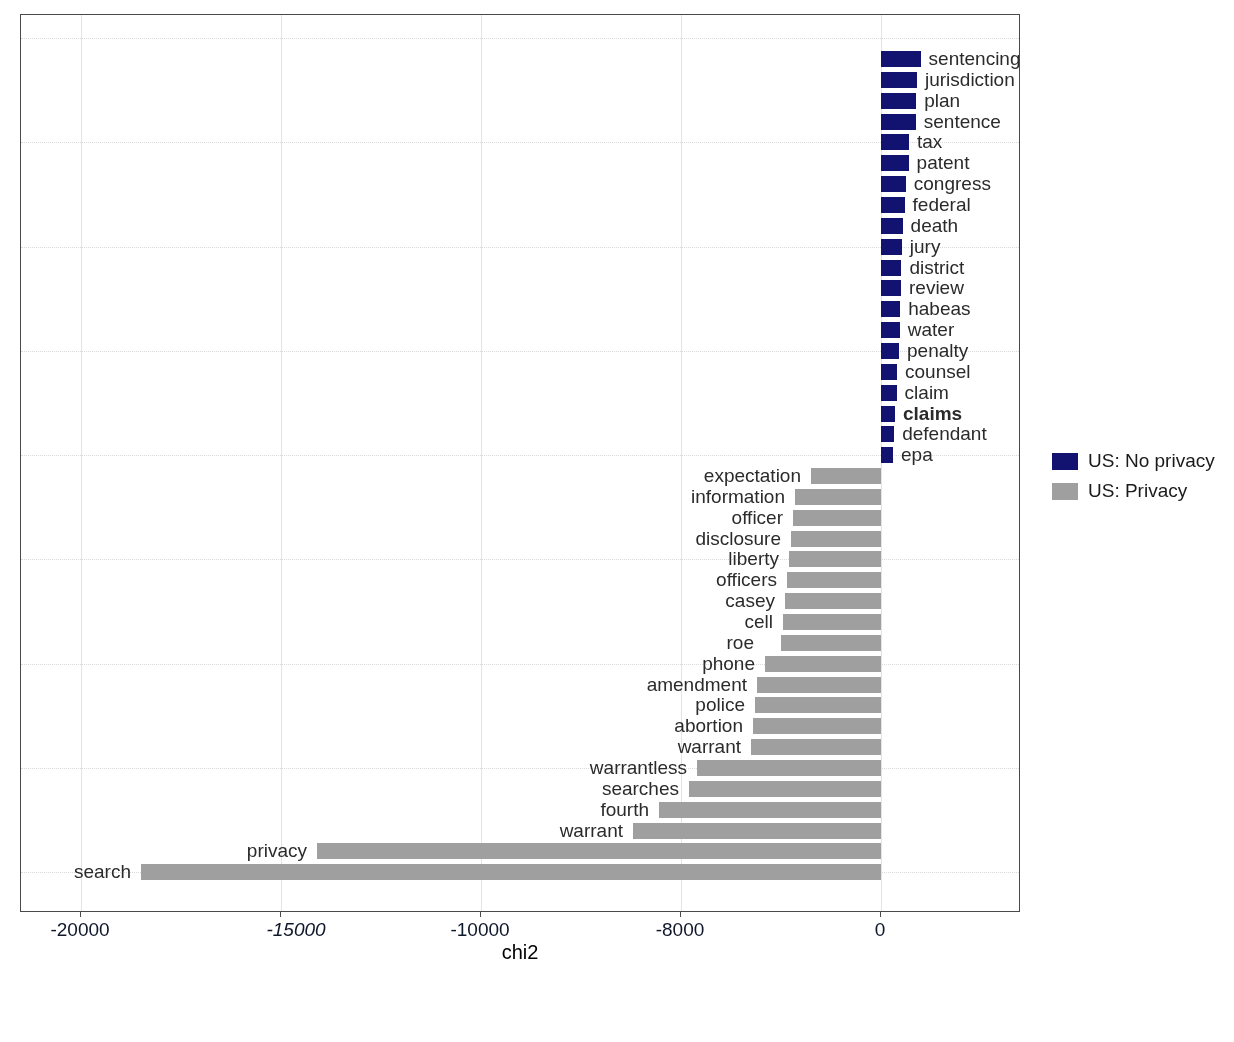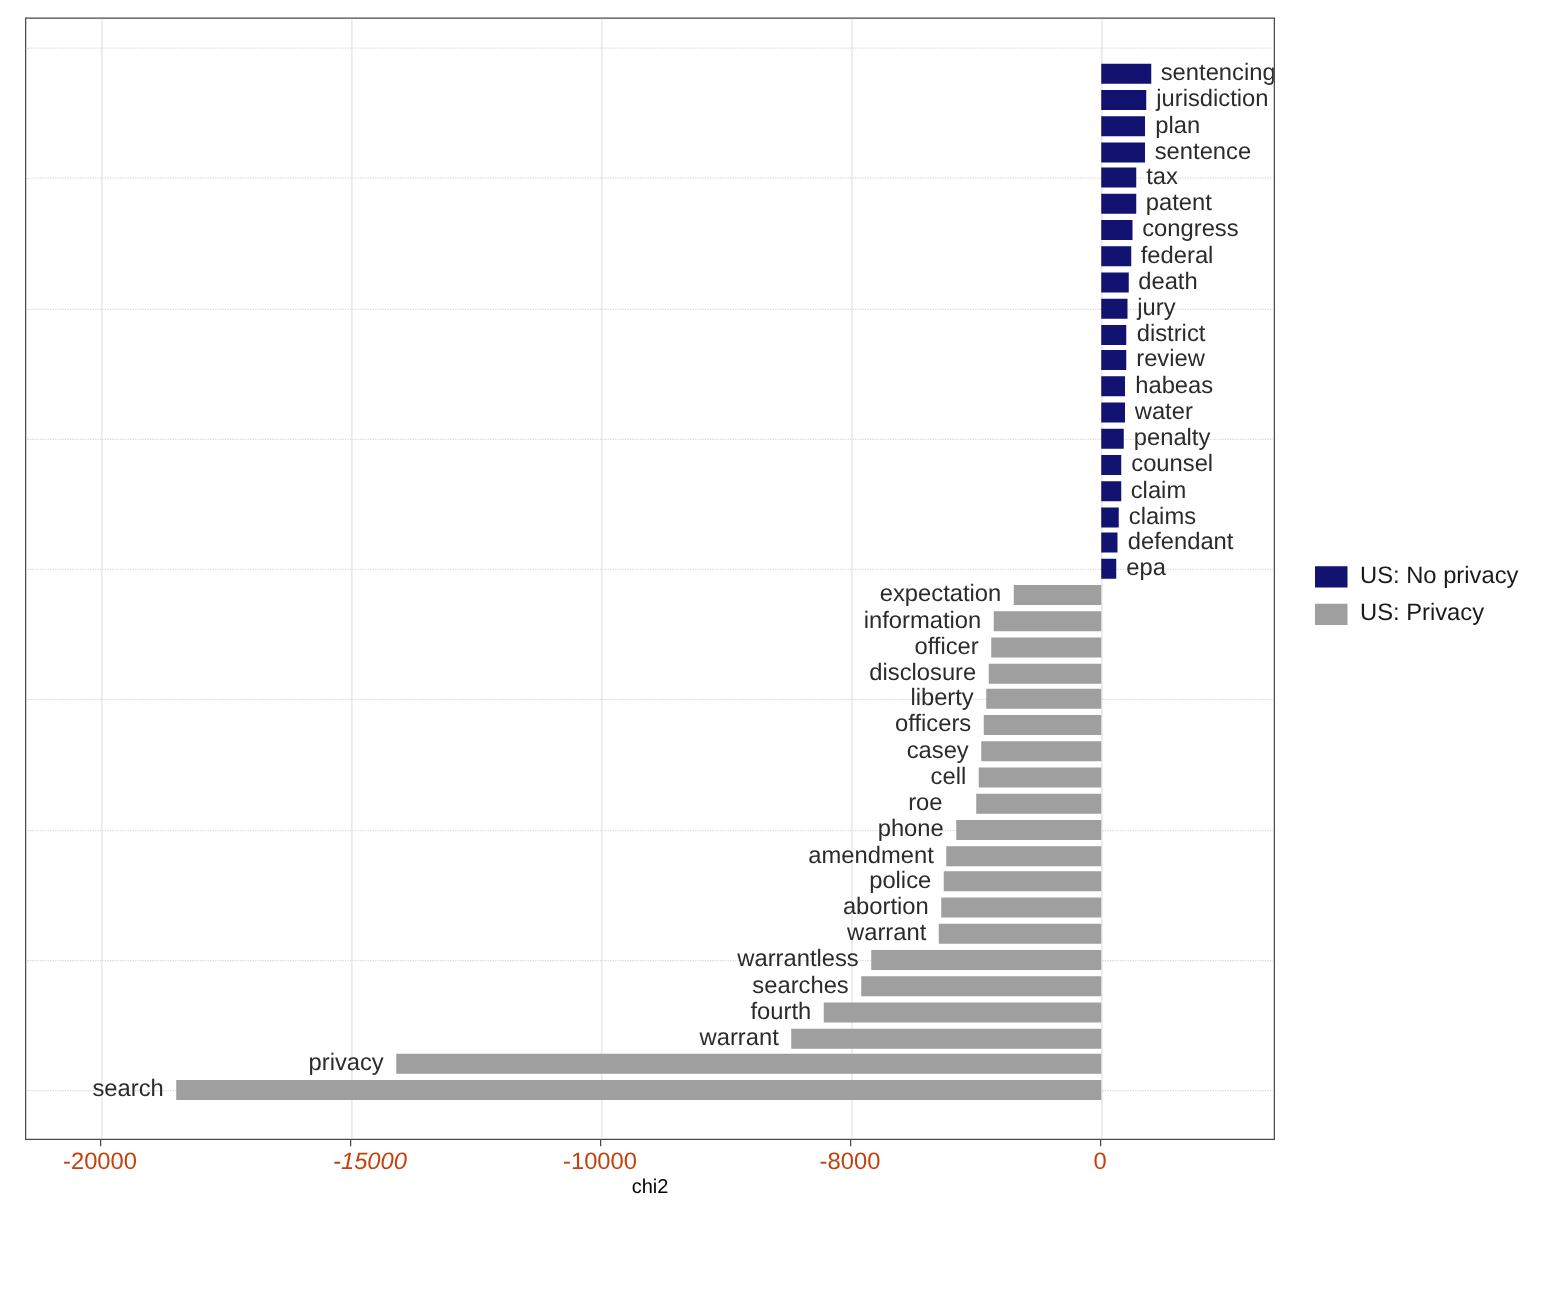--- a/index.html
+++ b/index.html
@@ -78,32 +78,32 @@
     position: absolute;
     top: 0;
     width: 1px;
     height: 5px;
     background: #4a4a4a;
   }
   .xtick-label {
     position: absolute;
     top: 7px;
     font-size: 19px;
-    color: #c2410c;
+    color: #0f172a;
     transform: translateX(-50%);
     white-space: nowrap;
     text-align: center;
   }
   #xaxis-title {
     position: absolute;
     left: 20px;
     top: 941px;
     width: 1000px;
     text-align: center;
-    font-size: 16px;
+    font-size: 20px;
     color: #000000;
   }
   
   #legend {
     position: absolute;
     left: 1052px;
     top: 448px;
     width: 175px;
   }
   .legend-row {
@@ -211,21 +211,21 @@
         <div class="bar-label right" style="top: 180px; left: 891.6px;">federal</div>
         <div class="bar-label right" style="top: 200.8px; left: 889.6px;">death</div>
         <div class="bar-label right" style="top: 221.7px; left: 888.8px;">jury</div>
         <div class="bar-label right" style="top: 242.5px; left: 888.4px;">district</div>
         <div class="bar-label right" style="top: 263.4px; left: 888px;">review</div>
         <div class="bar-label right" style="top: 284.2px; left: 887.2px;">habeas</div>
         <div class="bar-label right" style="top: 305.1px; left: 886.8px;">water</div>
         <div class="bar-label right" style="top: 325.9px; left: 886px;">penalty</div>
         <div class="bar-label right" style="top: 346.8px; left: 884px;">counsel</div>
         <div class="bar-label right" style="top: 367.6px; left: 883.6px;">claim</div>
-        <div class="bar-label right" style="top: 388.5px; left: 882px;">claims</div>
+        <div class="bar-label right" style="top: 388.5px; left: 882px; font-weight: bold;">claims</div>
         <div class="bar-label right" style="top: 409.3px; left: 881.2px;">defendant</div>
         <div class="bar-label right" style="top: 430.2px; left: 880px;">epa</div>
         <div class="bar-label left" style="top: 451px; right: 218px;">expectation</div>
         <div class="bar-label left" style="top: 471.9px; right: 234px;">information</div>
         <div class="bar-label left" style="top: 492.7px; right: 236px;">officer</div>
         <div class="bar-label left" style="top: 513.5px; right: 238px;">disclosure</div>
         <div class="bar-label left" style="top: 534.4px; right: 240px;">liberty</div>
         <div class="bar-label left" style="top: 555.3px; right: 242px;">officers</div>
         <div class="bar-label left" style="top: 576.1px; right: 244px;">casey</div>
         <div class="bar-label left" style="top: 597px; right: 246px;">cell</div>

